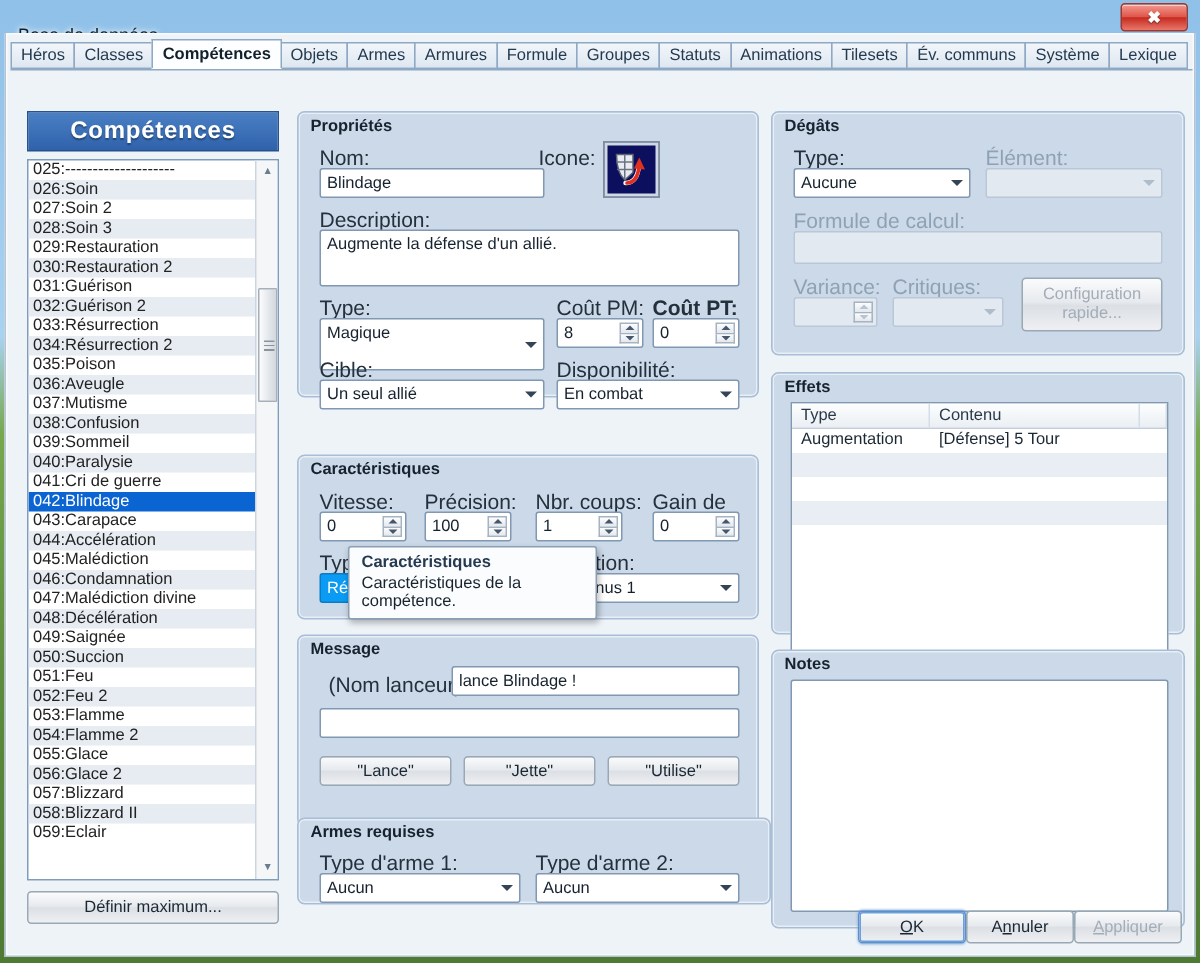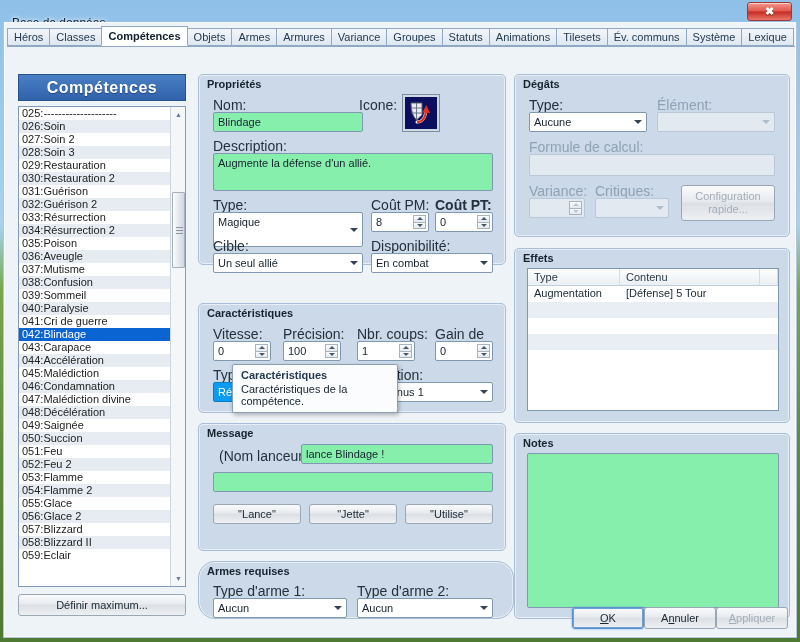--- a/index.html
+++ b/index.html
@@ -116,21 +116,21 @@
     border:1px solid #a8bed6; border-radius:5px;
     box-shadow:0 0 0 1px rgba(255,255,255,.55) inset;
   }
   .grouptitle{
     position:absolute; left:8px; top:3px;
     font-size:11px; font-weight:bold; color:#16222e;
   }
   .lbl{ position:absolute; font-size:14px; color:#24313d; }
   .lbl.dis{ color:#8fa2b5; }
   .fld{
-    position:absolute; background:#86efac;
+    position:absolute; background:#ffffff;
     border:1px solid #8098b2; border-radius:2px;
     font-size:11px; color:#16222e;
     padding:2px 4px; line-height:14px; overflow:hidden; white-space:nowrap;
   }
   .fld.dis{ background:#e2e9f1; border-color:#b9c7d6; color:#9fb0c1; }
   .combo{
     position:absolute; background:#fff;
     border:1px solid #8098b2; border-radius:2px;
     font-size:11px; color:#16222e;
     padding:2px 16px 2px 4px; line-height:14px; white-space:nowrap; overflow:hidden;
@@ -207,21 +207,21 @@
 
   <div class="clientarea">
 
     <div class="tabstrip" id="tabstrip">
         <div class="tab">Héros</div>
         <div class="tab">Classes</div>
         <div class="tab active">Compétences</div>
         <div class="tab">Objets</div>
         <div class="tab">Armes</div>
         <div class="tab">Armures</div>
-        <div class="tab">Variance</div>
+        <div class="tab">Formule</div>
         <div class="tab">Groupes</div>
         <div class="tab">Statuts</div>
         <div class="tab">Animations</div>
         <div class="tab">Tilesets</div>
         <div class="tab">Év. communs</div>
         <div class="tab">Système</div>
         <div class="tab">Lexique</div>
       </div>
 
     <div class="page">
@@ -402,21 +402,21 @@
       <div class="group" style="left:190px;top:375px;width:308px;height:128px;">
         <div class="grouptitle">Message</div>
         <div class="lbl" style="left:20px;top:24px;text-align:center;">(Nom lanceur)</div>
         <div class="fld" style="left:102px;top:20px;width:192px;height:20px;">lance Blindage !</div>
         <div class="fld" style="left:14px;top:48px;width:280px;height:20px;"></div>
         <div class="btn" style="position:absolute;left:14px;top:80px;width:88px;height:20px;">"Lance"</div>
         <div class="btn" style="position:absolute;left:110px;top:80px;width:88px;height:20px;">"Jette"</div>
         <div class="btn" style="position:absolute;left:206px;top:80px;width:88px;height:20px;">"Utilise"</div>
       </div>
 
-      <div class="group" style="left:190px;top:513px;width:316px;height:58px;border-radius:17px;">
+      <div class="group" style="left:190px;top:497px;width:316px;height:58px;">
         <div class="grouptitle">Armes requises</div>
         <div class="lbl" style="left:14px;top:21px;">Type d'arme 1:</div>
         <div class="combo" style="left:14px;top:36px;width:134px;height:20px;">
           <span>Aucun</span>
           <i class="caret"></i>
         </div>
         <div class="lbl" style="left:158px;top:21px;">Type d'arme 2:</div>
         <div class="combo" style="left:158px;top:36px;width:136px;height:20px;">
           <span>Aucun</span>
           <i class="caret"></i>
@@ -452,21 +452,21 @@
         <div class="lbl dis" style="left:80px;top:108px;">Critiques:</div>
         <div class="combo dis" style="left:80px;top:123px;width:74px;height:20px;">
           <span></span>
           <i class="caret"></i>
         </div>
         <div class="btn disabled" style="position:absolute;left:166px;top:110px;width:94px;height:36px;text-align:center;line-height:13px;padding:0 4px;">Configuration rapide...</div>
       </div>
 
       <div class="group" style="left:506px;top:200px;width:276px;height:175px;">
         <div class="grouptitle">Effets</div>
-        <div class="table" style="left:12px;top:19px;width:252px;height:143px;">
+        <div class="table" style="left:12px;top:19px;width:252px;height:167px;">
           <div class="thead" id="effects-head">
               <div class="th" style="width: 92px;">Type</div>
               <div class="th" style="width: 140px;">Contenu</div>
               <div class="th" style="flex: 1 1 0%;"></div>
             </div>
           <div id="effects-body">
               <div class="trow">
                 <div class="td" style="width: 92px;">Augmentation</div>
                 <div class="td" style="flex: 1 1 0%;">[Défense] 5 Tour</div>
               </div>

